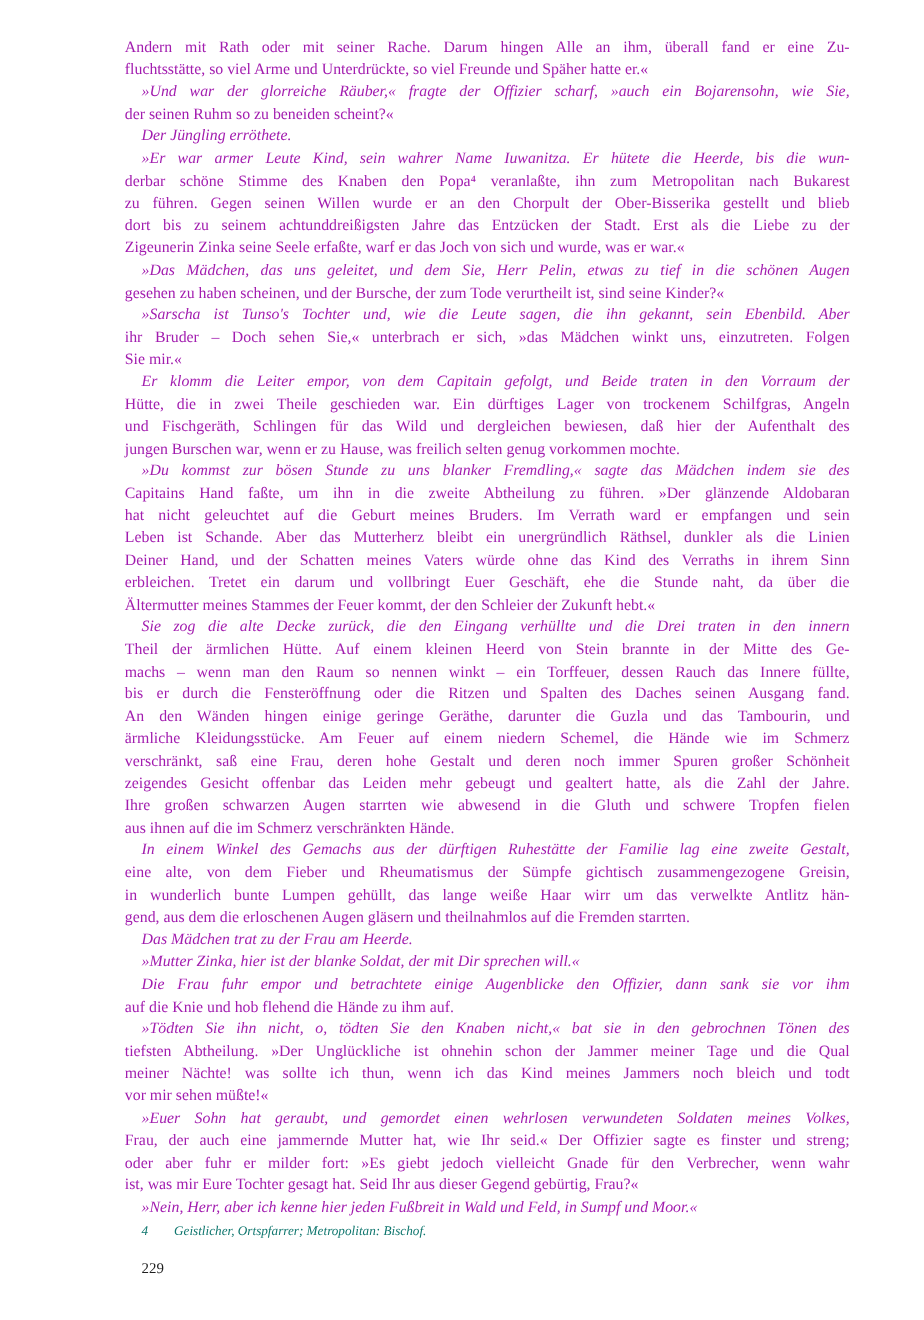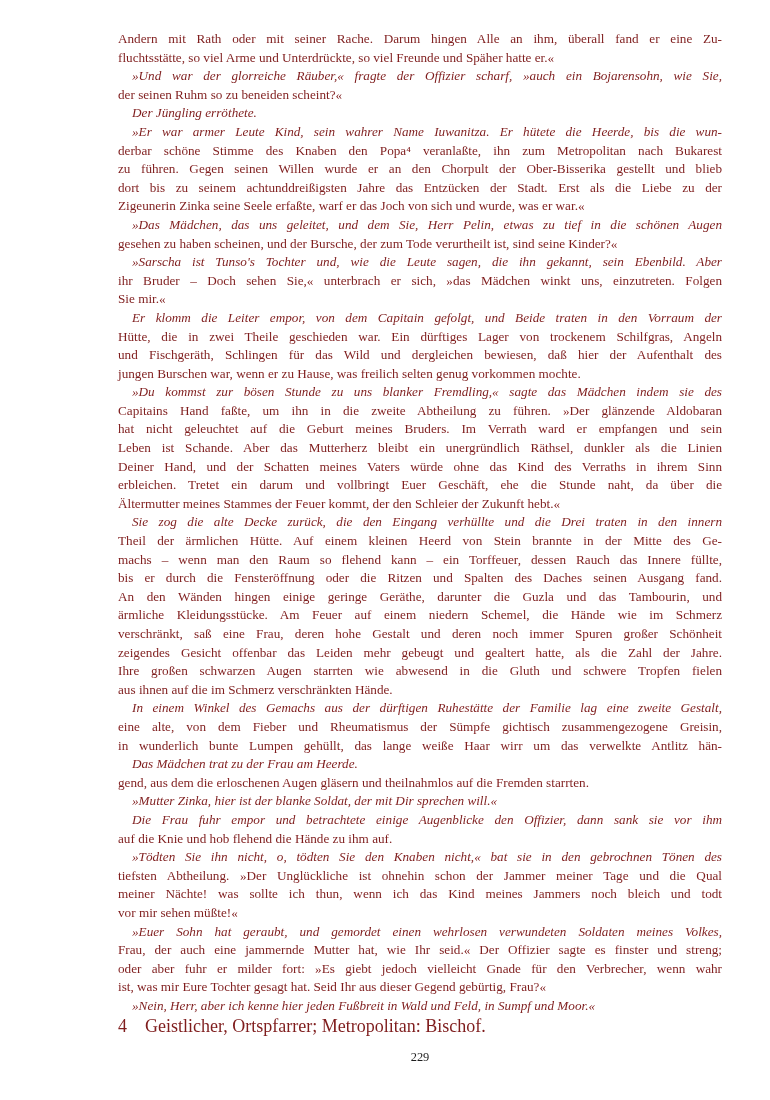--- a/index.html
+++ b/index.html
@@ -11,58 +11,59 @@
     position: relative;
     width: 770px;
     height: 1100px;
     background: #ffffff;
     color: #1e1e1e;
     font-family: "Liberation Serif", serif;
     overflow: hidden;
   }
   .text-block {
     position: absolute;
-    left: 118px;
+    left: 104px;
     top: 30px;
     width: 604px;
     font-size: 13.2px;
     line-height: 18.6px;
-    color: #7f1d1d;
+    color: #a21caf;
   }
   .line {
     white-space: nowrap;
     height: 18.6px;
   }
   .line.fill {
     text-align: justify;
     text-align-last: justify;
   }
   .line.indent {
     text-indent: 14px;
     font-style: italic;
   }
   .footnote {
     position: absolute;
     left: 118px;
     top: 1019px;
     width: 604px;
-    font-size: 18px;
+    font-size: 11px;
     line-height: 15px;
-    color: #7f1d1d;
+    color: #0f766e;
+    font-style: italic;
   }
   .footnote-marker {
     display: inline-block;
     width: 27px;
   }
   .page-number {
     position: absolute;
     left: 118px;
     top: 1050px;
     width: 604px;
-    text-align: center;
+    text-align: left;
     font-size: 12.4px;
     color: #1e1e1e;
   }
 </style>
 </head>
 <body>
 
 <div class="page">
   <div class="text-block">
       <div class="line fill">Andern mit Rath oder mit seiner Rache. Darum hingen Alle an ihm, überall fand er eine Zu-</div>
@@ -86,33 +87,33 @@
       <div class="line">jungen Burschen war, wenn er zu Hause, was freilich selten genug vorkommen mochte.</div>
       <div class="line fill indent">»Du kommst zur bösen Stunde zu uns blanker Fremdling,« sagte das Mädchen indem sie des</div>
       <div class="line fill">Capitains Hand faßte, um ihn in die zweite Abtheilung zu führen. »Der glänzende Aldobaran</div>
       <div class="line fill">hat nicht geleuchtet auf die Geburt meines Bruders. Im Verrath ward er empfangen und sein</div>
       <div class="line fill">Leben ist Schande. Aber das Mutterherz bleibt ein unergründlich Räthsel, dunkler als die Linien</div>
       <div class="line fill">Deiner Hand, und der Schatten meines Vaters würde ohne das Kind des Verraths in ihrem Sinn</div>
       <div class="line fill">erbleichen. Tretet ein darum und vollbringt Euer Geschäft, ehe die Stunde naht, da über die</div>
       <div class="line">Ältermutter meines Stammes der Feuer kommt, der den Schleier der Zukunft hebt.«</div>
       <div class="line fill indent">Sie zog die alte Decke zurück, die den Eingang verhüllte und die Drei traten in den innern</div>
       <div class="line fill">Theil der ärmlichen Hütte. Auf einem kleinen Heerd von Stein brannte in der Mitte des Ge-</div>
-      <div class="line fill">machs – wenn man den Raum so flehend kann – ein Torffeuer, dessen Rauch das Innere füllte,</div>
+      <div class="line fill">machs – wenn man den Raum so nennen winkt – ein Torffeuer, dessen Rauch das Innere füllte,</div>
       <div class="line fill">bis er durch die Fensteröffnung oder die Ritzen und Spalten des Daches seinen Ausgang fand.</div>
       <div class="line fill">An den Wänden hingen einige geringe Geräthe, darunter die Guzla und das Tambourin, und</div>
       <div class="line fill">ärmliche Kleidungsstücke. Am Feuer auf einem niedern Schemel, die Hände wie im Schmerz</div>
       <div class="line fill">verschränkt, saß eine Frau, deren hohe Gestalt und deren noch immer Spuren großer Schönheit</div>
       <div class="line fill">zeigendes Gesicht offenbar das Leiden mehr gebeugt und gealtert hatte, als die Zahl der Jahre.</div>
       <div class="line fill">Ihre großen schwarzen Augen starrten wie abwesend in die Gluth und schwere Tropfen fielen</div>
       <div class="line">aus ihnen auf die im Schmerz verschränkten Hände.</div>
       <div class="line fill indent">In einem Winkel des Gemachs aus der dürftigen Ruhestätte der Familie lag eine zweite Gestalt,</div>
       <div class="line fill">eine alte, von dem Fieber und Rheumatismus der Sümpfe gichtisch zusammengezogene Greisin,</div>
       <div class="line fill">in wunderlich bunte Lumpen gehüllt, das lange weiße Haar wirr um das verwelkte Antlitz hän-</div>
+      <div class="line">gend, aus dem die erloschenen Augen gläsern und theilnahmlos auf die Fremden starrten.</div>
       <div class="line indent">Das Mädchen trat zu der Frau am Heerde.</div>
-      <div class="line">gend, aus dem die erloschenen Augen gläsern und theilnahmlos auf die Fremden starrten.</div>
       <div class="line indent">»Mutter Zinka, hier ist der blanke Soldat, der mit Dir sprechen will.«</div>
       <div class="line fill indent">Die Frau fuhr empor und betrachtete einige Augenblicke den Offizier, dann sank sie vor ihm</div>
       <div class="line">auf die Knie und hob flehend die Hände zu ihm auf.</div>
       <div class="line fill indent">»Tödten Sie ihn nicht, o, tödten Sie den Knaben nicht,« bat sie in den gebrochnen Tönen des</div>
       <div class="line fill">tiefsten Abtheilung. »Der Unglückliche ist ohnehin schon der Jammer meiner Tage und die Qual</div>
       <div class="line fill">meiner Nächte! was sollte ich thun, wenn ich das Kind meines Jammers noch bleich und todt</div>
       <div class="line">vor mir sehen müßte!«</div>
       <div class="line fill indent">»Euer Sohn hat geraubt, und gemordet einen wehrlosen verwundeten Soldaten meines Volkes,</div>
       <div class="line fill">Frau, der auch eine jammernde Mutter hat, wie Ihr seid.« Der Offizier sagte es finster und streng;</div>
       <div class="line fill">oder aber fuhr er milder fort: »Es giebt jedoch vielleicht Gnade für den Verbrecher, wenn wahr</div>

